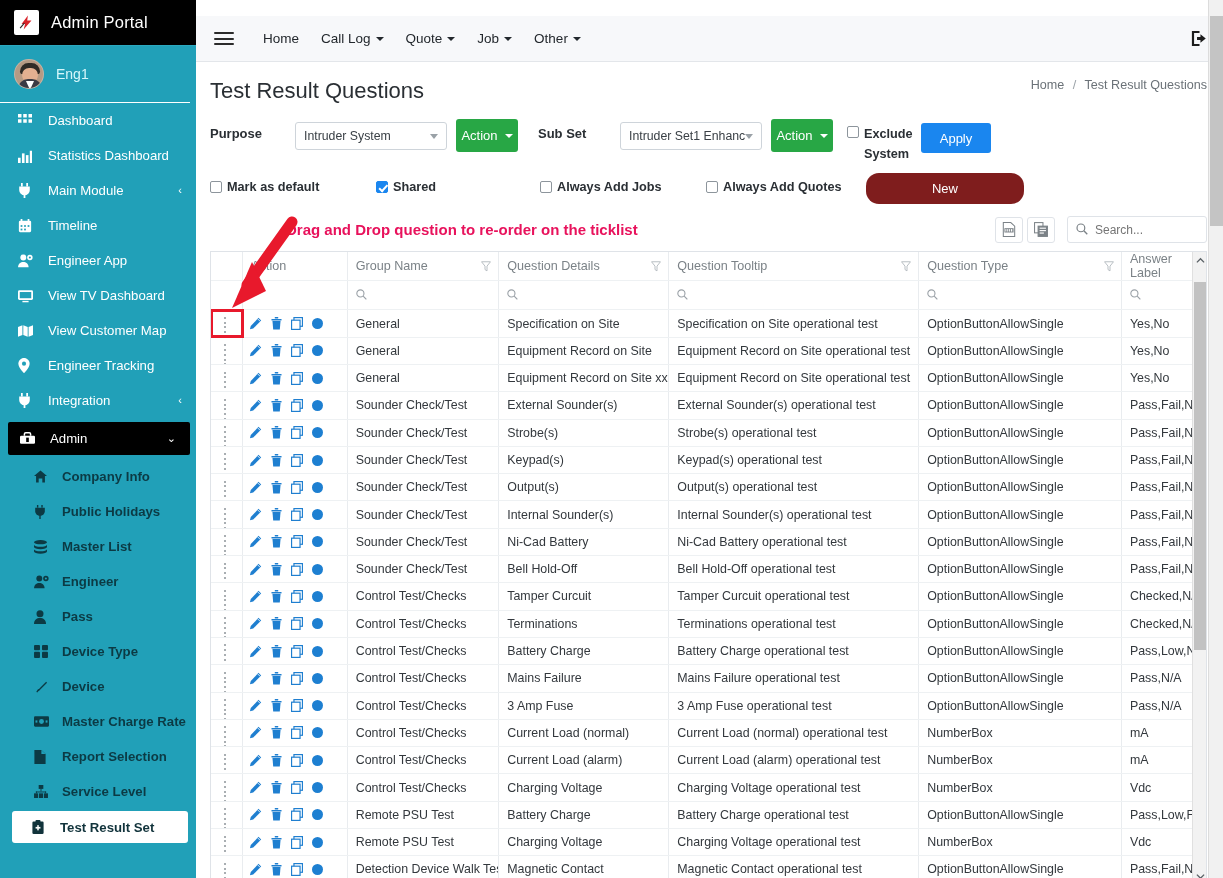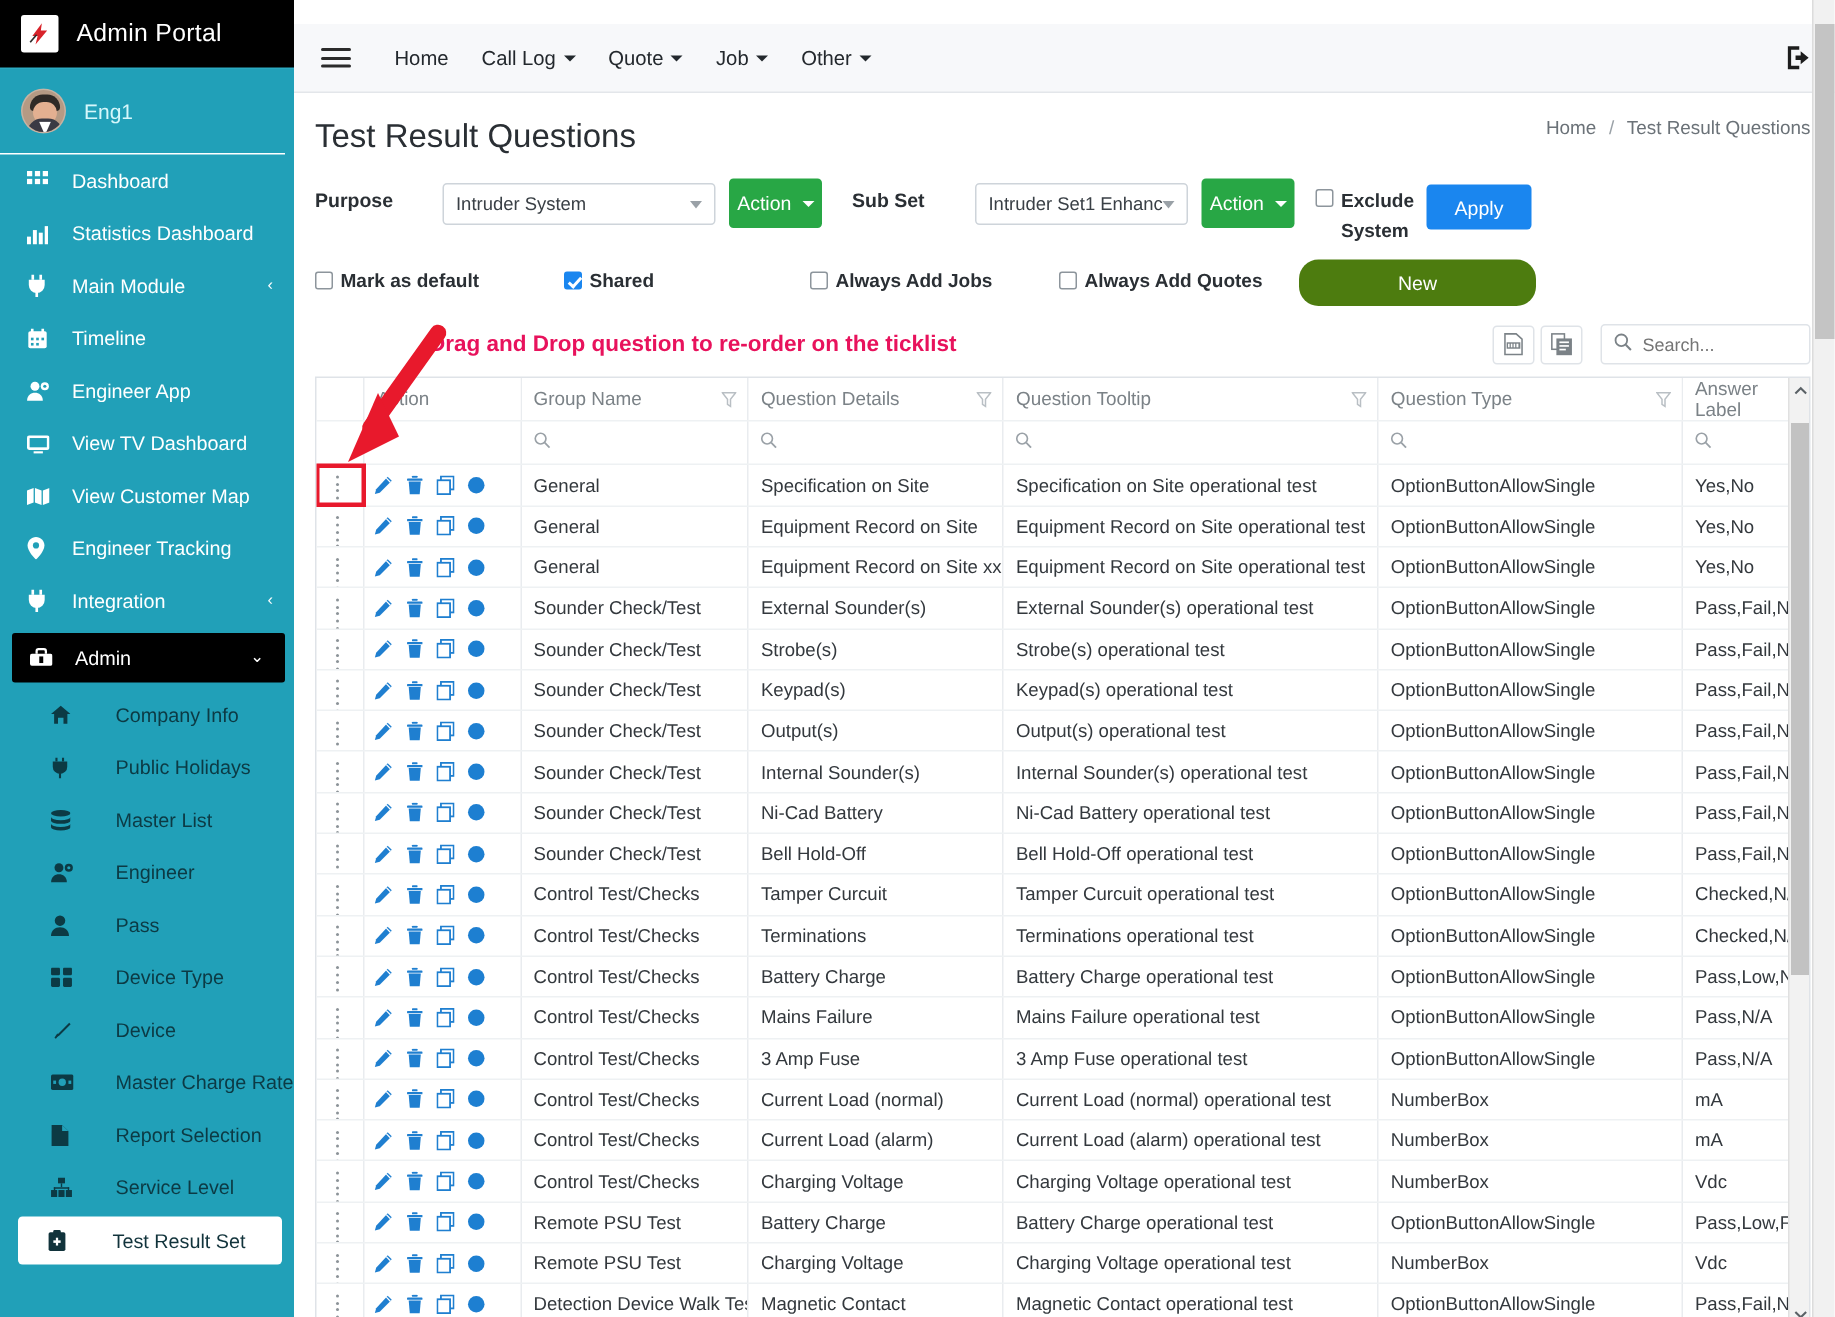--- a/index.html
+++ b/index.html
@@ -62,21 +62,21 @@
     background: #000000; margin: 4px 6px 4px 8px;
     height: 33px; border-radius: 2px; padding-left: 12px;
   }
   .sub-item {
     display: flex; align-items: center; height: 35px;
     padding-left: 34px; color: #0c3a44; font-size: 13.2px; cursor: pointer;
     position: relative;
   }
   .sub-item .ico { width: 20px; flex: none; }
   .sub-item .ico svg { display:block; }
-  .sub-item .lbl { margin-left: 23px; white-space: nowrap; }
+  .sub-item .lbl { margin-left: 8px; white-space: nowrap; font-weight: bold; }
   .sub-item.selected {
     background: #ffffff; margin: 2px 8px 2px 12px; height: 32px;
     border-radius: 3px; padding-left: 20px; color: #11333b;
   }
 
   
   #main { position: absolute; left: 196px; top: 16px; width: 1027px; height: 878px; background:#ffffff; }
   #topbar {
     height: 46px; background: #f7f8fa; border-bottom: 1px solid #e3e6ea;
     display: flex; align-items: center; padding: 0 14px 0 18px;
@@ -116,21 +116,21 @@
     margin-left: auto; width:0;height:0;
     border-left:4px solid transparent;border-right:4px solid transparent;border-top:5px solid #9aa1a7;
   }
   .btn {
     border: none; border-radius: 3px; color: #fff; font-size: 13px;
     cursor: pointer; display:flex; align-items:center; justify-content:center;
     font-family: "Liberation Sans", sans-serif;
   }
   .btn-green { background: #28a745; }
   .btn-blue  { background: #1a86ef; }
-  .btn-teal  { background: #4d7c0f; border-radius: 13px; }
+  .btn-teal  { background: #7f1d1d; border-radius: 13px; }
   .btn .cr { display:inline-block; width:0;height:0;margin-left:7px;
     border-left:4px solid transparent;border-right:4px solid transparent;border-top:4px solid #fff;}
 
   .cbx-wrap { display: flex; align-items: flex-start; font-size: 12.7px; color: #2a2f34; font-weight:bold; }
   .cbx {
     width: 12px; height: 12px; border: 1px solid #8d959c; background: #fff;
     border-radius: 2px; flex: none; margin-right: 5px; margin-top: 1px; cursor: pointer;
     position: relative;
   }
   .cbx.checked { background: #1a86ef; border-color: #1a86ef; }
@@ -524,21 +524,21 @@
     <div id="breadcrumb">
       <span class="crumb">Home</span>
       <span class="sep">/</span>
       <span class="current">Test Result Questions</span>
     </div>
   </div>
 
   <div id="filter-row">
     <div class="field-label" style="width:85px;">Purpose</div>
 
-    <div class="sel" style="width:182px;margin-top:4px;">
+    <div class="sel" style="width:152px;margin-top:4px;">
       <span class="val">Intruder System</span>
       <i class="cr"></i>
     </div>
 
     <button class="btn btn-green" style="width:62px;height:33px;margin-left:9px;margin-top:1px;">
       <span>Action</span>
         <i class="cr"></i>
     </button>
 
     <div class="field-label" style="margin-left:20px;width:82px;">Sub Set</div>

